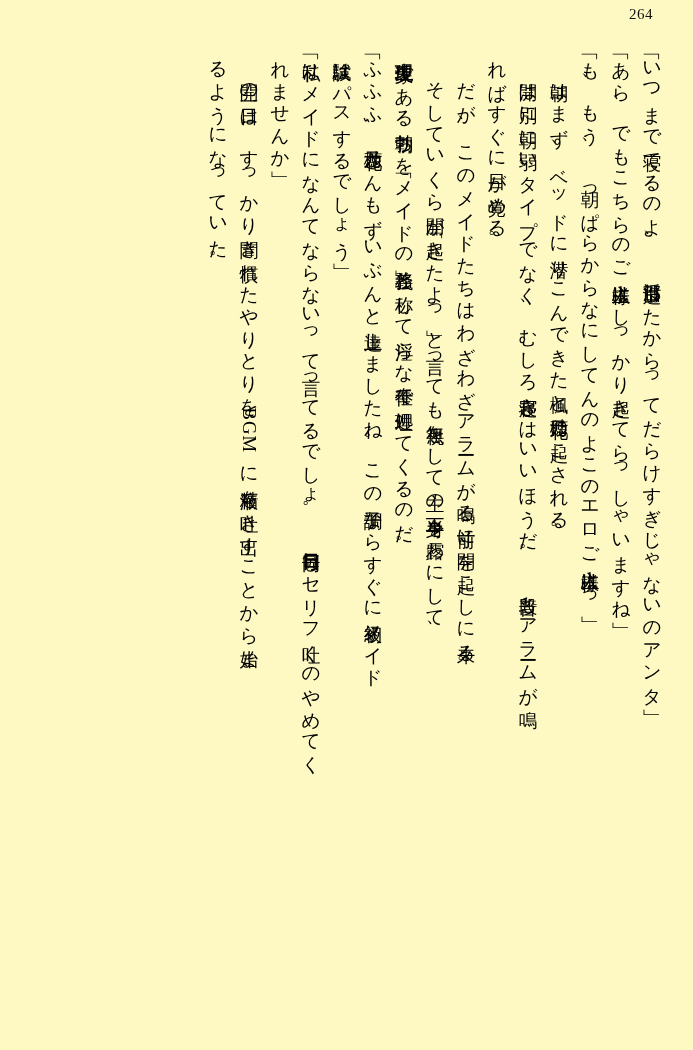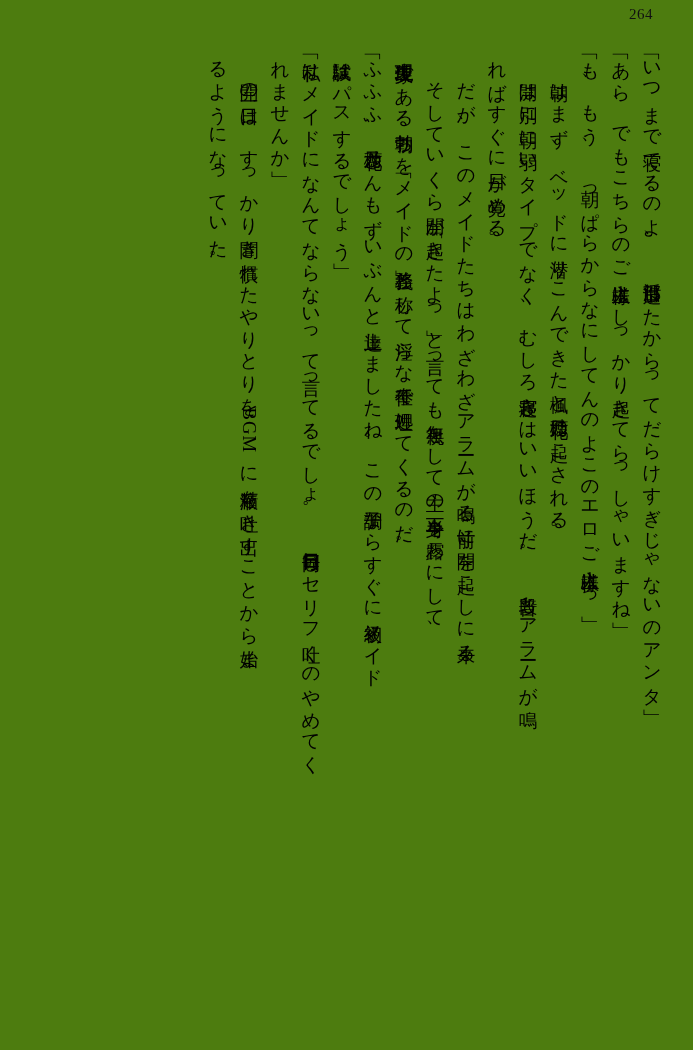--- a/index.html
+++ b/index.html
@@ -15,21 +15,21 @@
     position: relative;
     overflow: hidden;
   }
 
   .page {
     position: absolute;
     top: 0;
     left: 0;
     width: 693px;
     height: 1050px;
-    background: #4d7c0f;
+    background: #fef9c3;
   }
 
   .page-number {
     position: absolute;
     top: 6px;
     right: 40px;
     font-size: 15px;
     letter-spacing: 0.5px;
     font-family: "Liberation Serif", "DejaVu Serif", serif;
     color: #111;

